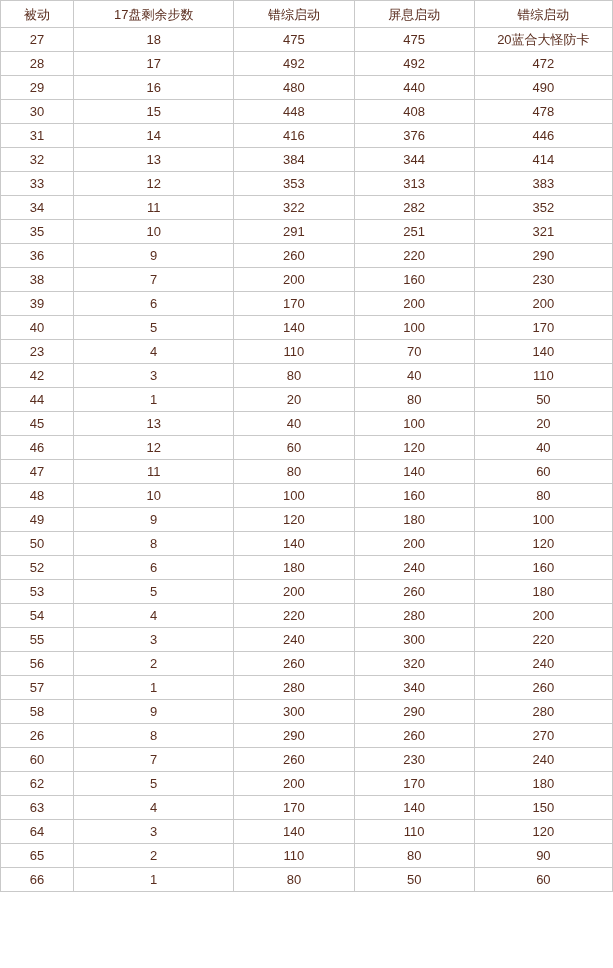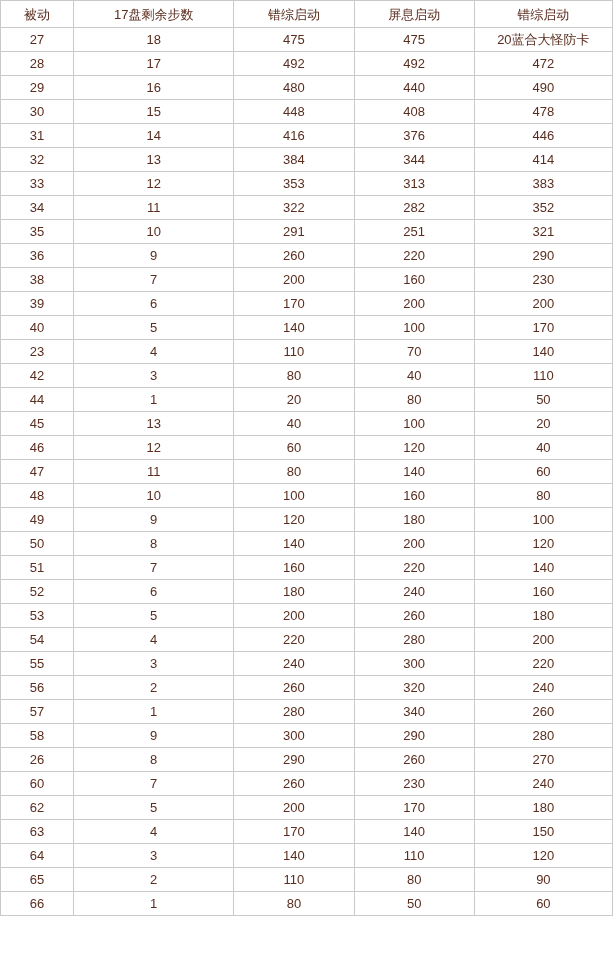--- a/index.html
+++ b/index.html
@@ -221,27 +221,20 @@
         <td class="fill-white">100</td>
       </tr>
       <tr>
         <td class="fill-white">50</td>
         <td class="fill-white">8</td>
         <td class="fill-white">140</td>
         <td class="fill-white">200</td>
         <td class="fill-white">120</td>
       </tr>
       <tr>
-        <td class="fill-white">51</td>
-        <td class="fill-white">7</td>
-        <td class="fill-white">160</td>
-        <td class="fill-white">220</td>
-        <td class="fill-white">140</td>
-      </tr>
-      <tr>
         <td class="fill-white">52</td>
         <td class="fill-white">6</td>
         <td class="fill-white">180</td>
         <td class="fill-white">240</td>
         <td class="fill-white">160</td>
       </tr>
       <tr>
         <td class="fill-white">53</td>
         <td class="fill-white">5</td>
         <td class="fill-white">200</td>

